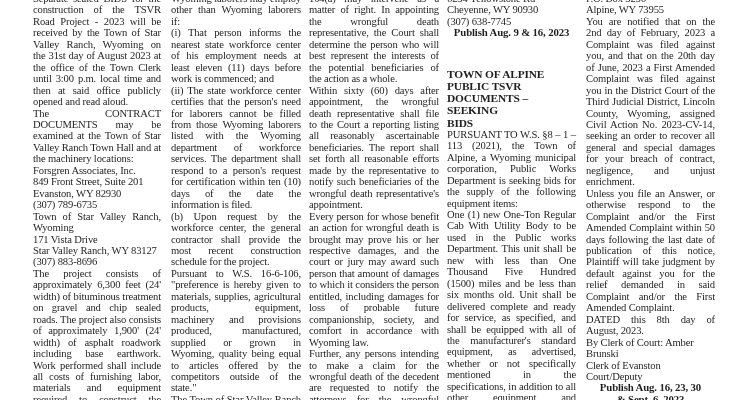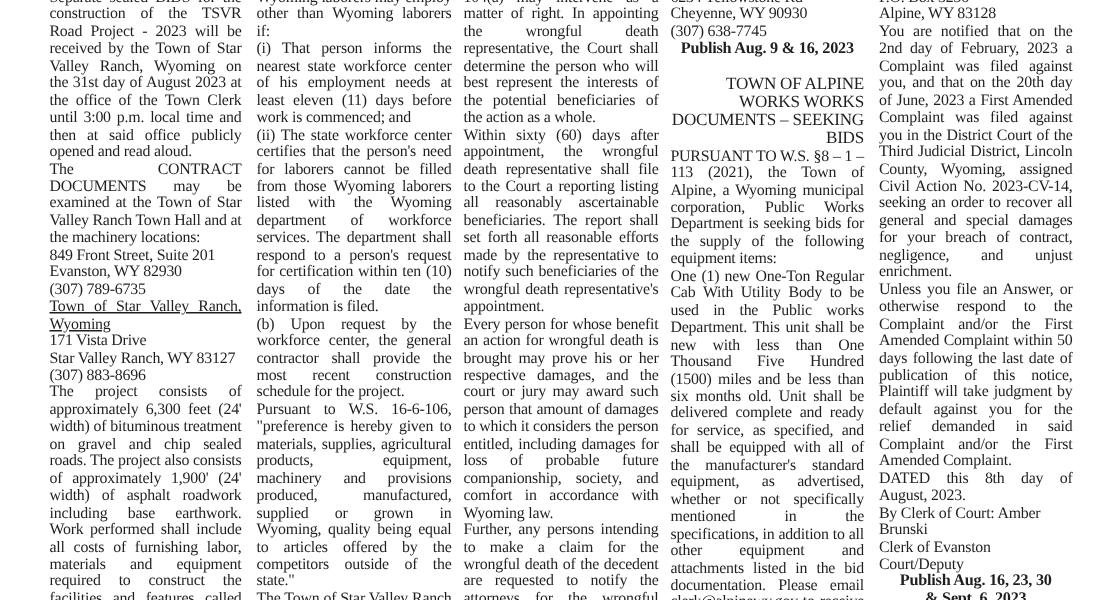--- a/index.html
+++ b/index.html
@@ -8,35 +8,36 @@
   .col { position:absolute; top:-7px; font-family:"Liberation Serif", serif; font-size:10.6px;
          line-height:11.45px; text-align:justify; letter-spacing:-0.15px; }
   .c1 { left:33px; width:128px; }
   .c2 { left:171px; width:130px; }
   .c3 { left:309px; width:130px; }
   .c4 { left:447px; width:129px; }
   .c5 { left:586px; width:129px; }
   .p { margin:0; }
   .nj { text-align:left; }
   .pub { text-align:center; font-weight:bold; font-size:10.8px; }
-  .head { text-align:right; font-weight:normal; font-size:11.4px; line-height:12.2px; margin-top:11px; }
+  .head { text-align:left; font-weight:bold; font-size:11.4px; line-height:12.2px; margin-top:29px; }
 </style>
 </head>
 <body>
 
 <div class="col c1">
   <p class="p">Separate sealed BIDS for the construction of the TSVR Road Project - 2023 will be received by the Town of Star Valley Ranch, Wyoming on the 31st day of August 2023 at the office of the Town Clerk until 3:00 p.m. local time and then at said office publicly opened and read aloud.</p>
   <p class="p">The CONTRACT DOCUMENTS may be examined at the Town of Star Valley Ranch Town Hall and at the machinery locations:</p>
   <div class="nj">
+    <div>Forsgren Associates, Inc.</div>
     <div>849 Front Street, Suite 201</div>
     <div>Evanston, WY 82930</div>
     <div>(307) 789-6735</div>
   </div>
   <div>
-    <div style="text-align:justify;text-align-last:justify;text-decoration:underline;">Town of Star Valley Ranch, Wyoming</div>
+    <div style="text-align:justify;text-align-last:justify;">Town of Star Valley Ranch, Wyoming</div>
     <div class="nj">171 Vista Drive</div>
     <div class="nj">Star Valley Ranch, WY 83127</div>
     <div class="nj">(307) 883-8696</div>
   </div>
   <p class="p">The project consists of approximately 6,300 feet (24' width) of bituminous treatment on gravel and chip sealed roads. The project also consists of approximately 1,900' (24' width) of asphalt roadwork including base earthwork. Work performed shall include all costs of furnishing labor, materials and equipment required to construct the facilities and features called out for by the Contract Documents and as shown on the Drawings.</p>
 
 </div>
 
 <div class="col c2">
   <p class="p">Wyoming laborers may employ other than Wyoming laborers if:</p>
@@ -57,33 +58,33 @@
 
 <div class="col c4">
   <div class="nj">
     <div>6234 Yellowstone Rd</div>
     <div>Cheyenne, WY 90930</div>
     <div>(307) 638-7745</div>
   </div>
   <div class="pub">Publish Aug. 9 &amp; 16, 2023</div>
   <div class="head">
     <div>TOWN OF ALPINE</div>
-    <div>WORKS WORKS</div>
+    <div>PUBLIC TSVR</div>
     <div>DOCUMENTS – SEEKING</div>
     <div>BIDS</div>
   </div>
   <p class="p">PURSUANT TO W.S. §8 – 1 – 113 (2021), the Town of Alpine, a Wyoming municipal corporation, Public Works Department is seeking bids for the supply of the following equipment items:</p>
   <p class="p">One (1) new One-Ton Regular Cab With Utility Body to be used in the Public works Department. This unit shall be new with less than One Thousand Five Hundred (1500) miles and be less than six months old. Unit shall be delivered complete and ready for service, as specified, and shall be equipped with all of the manufacturer's standard equipment, as advertised, whether or not specifically mentioned in the specifications, in addition to all other equipment and attachments listed in the bid documentation. Please email clerk@alpinewy.gov to receive the specifications.</p>
 
 </div>
 
 <div class="col c5">
   <div class="nj">
     <div>P.O. Box 3256</div>
-    <div>Alpine, WY 83128</div>
+    <div>Alpine, WY 73955</div>
   </div>
   <p class="p">You are notified that on the 2nd day of February, 2023 a Complaint was filed against you, and that on the 20th day of June, 2023 a First Amended Complaint was filed against you in the District Court of the Third Judicial District, Lincoln County, Wyoming, assigned Civil Action No. 2023-CV-14, seeking an order to recover all general and special damages for your breach of contract, negligence, and unjust enrichment.</p>
   <p class="p">Unless you file an Answer, or otherwise respond to the Complaint and/or the First Amended Complaint within 50 days following the last date of publication of this notice, Plaintiff will take judgment by default against you for the relief demanded in said Complaint and/or the First Amended Complaint.</p>
   <p class="p">DATED this 8th day of August, 2023.</p>
   <div class="nj">
     <div>By Clerk of Court: Amber Brunski</div>
     <div>Clerk of Evanston Court/Deputy</div>
   </div>
   <div class="pub">
     <div>Publish Aug. 16, 23, 30</div>

